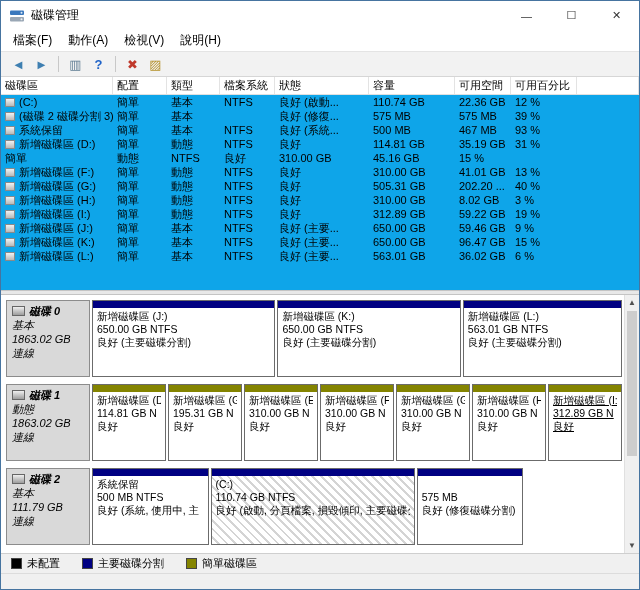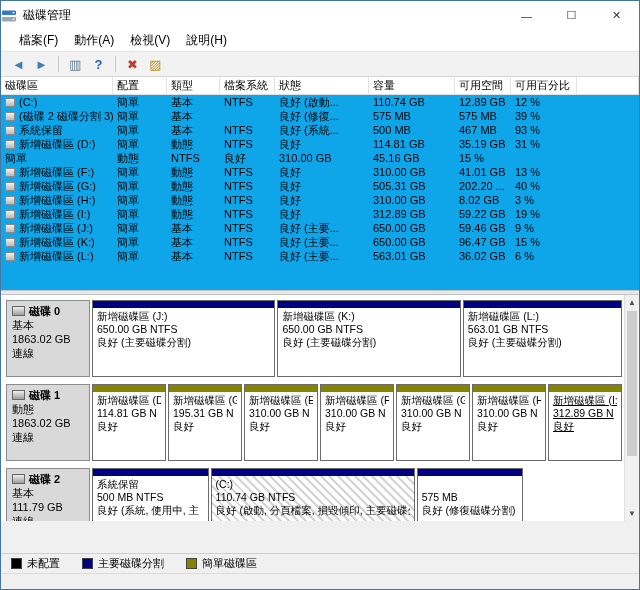--- a/index.html
+++ b/index.html
@@ -1,60 +1,60 @@
 <!DOCTYPE html>
 <html><head>
 <meta charset="utf-8">
 <style>
   *{margin:0;padding:0;box-sizing:border-box;}
   body{width:640px;height:590px;font-family:"Liberation Sans","DejaVu Sans",sans-serif;color:#000;background:#fff;}
   .window{width:640px;height:590px;border:1px solid #4674a0;background:#f0f0f0;display:flex;flex-direction:column;overflow:hidden;}
   
-  .titlebar{height:29px;flex:0 0 auto;background:#fff;display:flex;align-items:center;}
+  .titlebar{height:29px;flex:0 0 auto;background:#fff;display:flex;align-items:center;padding-left:8px;}
   .app-icon{width:16px;height:16px;margin-right:6px;flex:0 0 auto;}
   .title-text{flex:1;font-size:12px;}
   .win-btn{width:45px;height:100%;display:flex;align-items:center;justify-content:center;font-size:11px;color:#333;}
   
-  .menubar{height:21px;flex:0 0 auto;background:#fff;display:flex;align-items:center;padding-left:10px;}
+  .menubar{height:21px;flex:0 0 auto;background:#fff;display:flex;align-items:center;padding-left:4px;}
   .menu-item{padding:2px 8px;font-size:12px;}
   
   .toolbar{height:26px;flex:0 0 auto;background:#f2f2f2;border-top:1px solid #e4e4e4;border-bottom:1px solid #d6d6d6;display:flex;align-items:center;padding-left:6px;}
   .tb-btn{width:23px;text-align:center;font-size:13px;font-weight:bold;}
   .tb-sep{width:1px;height:16px;background:#c8c8c8;margin:0 5px;}
   
   .toppane{height:213px;flex:0 0 auto;background:#0ea5e9;overflow:hidden;}
   .vh-row,.vrow{display:grid;grid-template-columns:112px 54px 53px 55px 94px 86px 56px 66px minmax(0,1fr);}
   .vh-row{height:18px;border-bottom:1px solid #e0e0e0;}
   .vhcell{font-size:11px;line-height:17px;padding:0 4px;border-right:1px solid #e3e3e3;white-space:nowrap;overflow:hidden;background:#fff;}
   .vrow{height:14px;}
   .vcell{font-size:11px;line-height:14px;padding:0 4px;white-space:nowrap;overflow:hidden;}
   .vol-icon{display:inline-block;width:10px;height:9px;border:1px solid #8a8a8a;background:linear-gradient(#f2f2f2,#b9b9b9);margin-right:4px;vertical-align:-1px;}
   
   .splitter{height:5px;flex:0 0 auto;background:#e8e8e8;border-top:1px solid #c4c4c4;border-bottom:1px solid #c4c4c4;}
   
   .bottompane{flex:1;position:relative;background:#fff;overflow:hidden;}
   .diskarea{position:absolute;left:5px;right:17px;top:5px;bottom:0;}
   .disk-block{display:flex;height:77px;margin-bottom:7px;}
-  .disk-label{flex:0 0 84px;background:#d9d9d9;border:1px solid #8c8c8c;padding:3px 5px;font-size:11px;line-height:14px;}
+  .disk-label{flex:0 0 84px;background:#d9d9d9;border:1px solid #8c8c8c;padding:3px 5px;font-size:11px;line-height:14px;font-style:italic;}
   .disk-title{white-space:nowrap;}
   .disk-icon{display:inline-block;width:13px;height:10px;border:1px solid #666;background:linear-gradient(#efefef,#9c9c9c);margin-right:4px;vertical-align:-1px;}
   .disk-name{font-weight:bold;}
   .partitions{flex:1;display:flex;gap:2px;margin-left:2px;min-width:0;}
   .partition{border:1px solid #6b6b6b;background:#fff;display:flex;flex-direction:column;min-width:0;overflow:hidden;}
   .part-strip{height:7px;flex:0 0 auto;}
   .part-body{flex:1;padding:2px 4px;font-size:10.5px;line-height:13px;white-space:nowrap;overflow:hidden;}
   .part-name,.part-size,.part-status{min-height:13px;overflow:hidden;}
   .hatched .part-body{background:repeating-linear-gradient(45deg,#ffffff 0 4px,#d4d4d4 4px 6px);}
   
   .vscroll{position:absolute;top:0;right:0;bottom:0;width:15px;background:#f0f0f0;border-left:1px solid #e0e0e0;}
   .vs-arrow{height:15px;line-height:15px;text-align:center;font-size:8px;color:#505050;}
   .vs-arrow.down{position:absolute;bottom:0;left:0;right:0;}
   .vs-thumb{position:absolute;top:16px;left:2px;right:2px;height:145px;background:#cdcdcd;}
   
-  .legendbar{height:20px;flex:0 0 auto;background:#f0f0f0;border-top:1px solid #cfcfcf;display:flex;align-items:center;padding-left:10px;gap:22px;margin-top:32px;}
+  .legendbar{height:20px;flex:0 0 auto;background:#f0f0f0;border-top:1px solid #cfcfcf;display:flex;align-items:center;padding-left:10px;gap:22px;}
   .legend-item{font-size:11px;display:flex;align-items:center;}
   .legend-swatch{width:11px;height:11px;display:inline-block;margin-right:5px;border:1px solid #444;}
   .statusbar{height:16px;flex:0 0 auto;background:#f0f0f0;border-top:1px solid #dcdcdc;}
 </style>
 </head>
 <body>
 
 <div class="window">
 
   <div class="titlebar">
@@ -101,21 +101,21 @@
         <div class="vhcell"></div>
       </div>
     <div>
         <div class="vrow">
           <div class="vcell"><span class="vol-icon"></span><span>(C:)</span></div>
           <div class="vcell">簡單</div>
           <div class="vcell">基本</div>
           <div class="vcell">NTFS</div>
           <div class="vcell">良好 (啟動...</div>
           <div class="vcell">110.74 GB</div>
-          <div class="vcell">12.89 GB</div>
+          <div class="vcell">22.36 GB</div>
           <div class="vcell">12 %</div>
           <div class="vcell"></div>
         </div>
         <div class="vrow">
           <div class="vcell"><span class="vol-icon"></span><span>(磁碟 2 磁碟分割 3)</span></div>
           <div class="vcell">簡單</div>
           <div class="vcell">基本</div>
           <div class="vcell"></div>
           <div class="vcell">良好 (修復...</div>
           <div class="vcell">575 MB</div>

